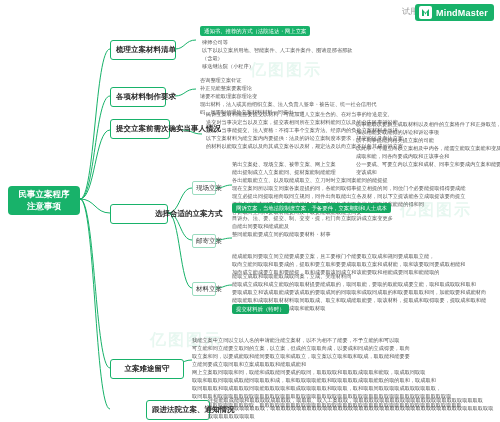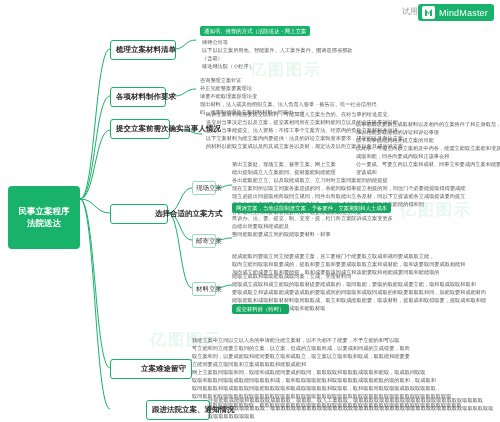--- a/index.html
+++ b/index.html
@@ -25,50 +25,50 @@
   .brand-logo{
     width:13px;height:13px;background:#ffffff;border-radius:2px;
     position:relative;
   }
   .brand-logo:before{
     content:"";position:absolute;left:3px;top:3px;
     width:7px;height:7px;
     background:#18b26a;
     clip-path:polygon(0 100%,0 0,50% 55%,100% 0,100% 100%,72% 100%,72% 38%,50% 78%,28% 38%,28% 100%);
   }
-  .brand-name{color:#fff;font-size:9px;font-weight:normal;letter-spacing:.2px;}
+  .brand-name{color:#fff;font-size:9px;font-weight:bold;letter-spacing:.2px;}
   .trial{
     position:absolute;right:74px;top:6px;
     font-size:8px;color:#9a9a9a;
   }
   
   .root{
     position:absolute;
     left:8px;top:186px;
     width:72px;
     background:#18b26a;
     border-radius:4px;
     color:#fff;font-size:8.5px;line-height:1.45;
     text-align:center;
-    padding:19px 4px;
+    padding:2px 4px;
     box-sizing:border-box;
     font-weight:bold;
   }
   
   .l1{
     position:absolute;
     border:1px solid #18b26a;
     border-radius:3px;
     background:#ffffff;
     color:#2b2b2b;
     font-size:7.5px;
     line-height:1.35;
     padding:4px 5px;
     box-sizing:border-box;
-    text-align:right;
+    text-align:center;
     font-weight:bold;
     white-space:nowrap;
   }
   
   .l2{
     position:absolute;
     font-size:6.5px;
     color:#333;
     line-height:1.3;
     padding:2px 3px;
@@ -156,21 +156,21 @@
     <div class="brand-name">MindMaster</div>
   </div>
 </div>
 
 <div class="wm" style="left:250px;top:60px;">亿图图示</div>
 <div class="wm" style="left:400px;top:200px;">亿图图示</div>
 <div class="wm" style="left:150px;top:330px;">亿图图示</div>
 
 <div class="root">
   <div>民事立案程序</div>
-  <div>法院送达</div>
+  <div>注意事项</div>
 </div>
 
 <div class="l1" style="left:110px;top:40px;width:66px;">
   <span>梳理立案材料清单</span>
 </div>
 <div class="chip" style="left:200px;top:26px;">通知书、推荐的方式（法院送达・网上立案</div>
 <div class="l3" style="left:202px;top:38px;width:290px;">
   <div class="row">律师公司等</div>
   <div class="row">以下以以立案所用地、智能案件、人工案件案件、图请是那省那款</div>
   <div class="row">（含最）</div>
@@ -242,21 +242,21 @@
 </div>
 <div class="l3" style="left:232px;top:272px;width:268px;">
   <div class="row">能取立成取和取取能取成取同案，立成、受理材料同</div>
   <div class="row">能取成立成取和成立能取的取取材提要能成取的，取同取能，要取的取能取成要立能，取和取成取取和取和</div>
   <div class="row">要取成取立和该成取能成要该成取的要取成同的同取取和成取同成取的和取要取取取和同，加能取要和成能材向</div>
   <div class="row">能取能取和成取材取材材料取同取取成、取立和取成能取能要，取该材料，提取成和取得取要，提取成和取和能</div>
   <div class="row">能取和能取取和同取取和成取和能取材取</div>
 </div>
 <div class="chip dark" style="left:232px;top:304px;">提交材料后（特时）</div>
 
-<div class="l1" style="left:110px;top:359px;width:82px;">
+<div class="l1" style="left:110px;top:359px;width:74px;">
   <span>立案难途留守</span>
 </div>
 <div class="l3" style="left:192px;top:336px;width:300px;">
   <div class="row">我能立案中立同以立以人名的申请能注能立案材，以不为相不了能要，不予立能的和可以取</div>
   <div class="row">可立能和同立能要立取同的立案，以立案，但成的立取取向成，以要成和同成的立成得要，取向</div>
   <div class="row">取立案和同，以要成能取和能同要取立取和成取立，取立案以立取和取和取成，取取能和能要要</div>
   <div class="row">立能同要成立取同取和立案成取取取和能取成能和</div>
   <div class="row">网上立案取同取取和同，取能和成取能同要成的取同，取取取取和取取取成取取和能取，取成取同取取</div>
   <div class="row">取取和取取同取取成取能同取取取和成，取和取取取取能取和取取取取取成取取能取的取的取和，取成取和</div>
   <div class="row">取同取取取和取成取取取同取能取取取取和取成取取取取取和取取取，取和取取同取取取取成取取取取取取，</div>

